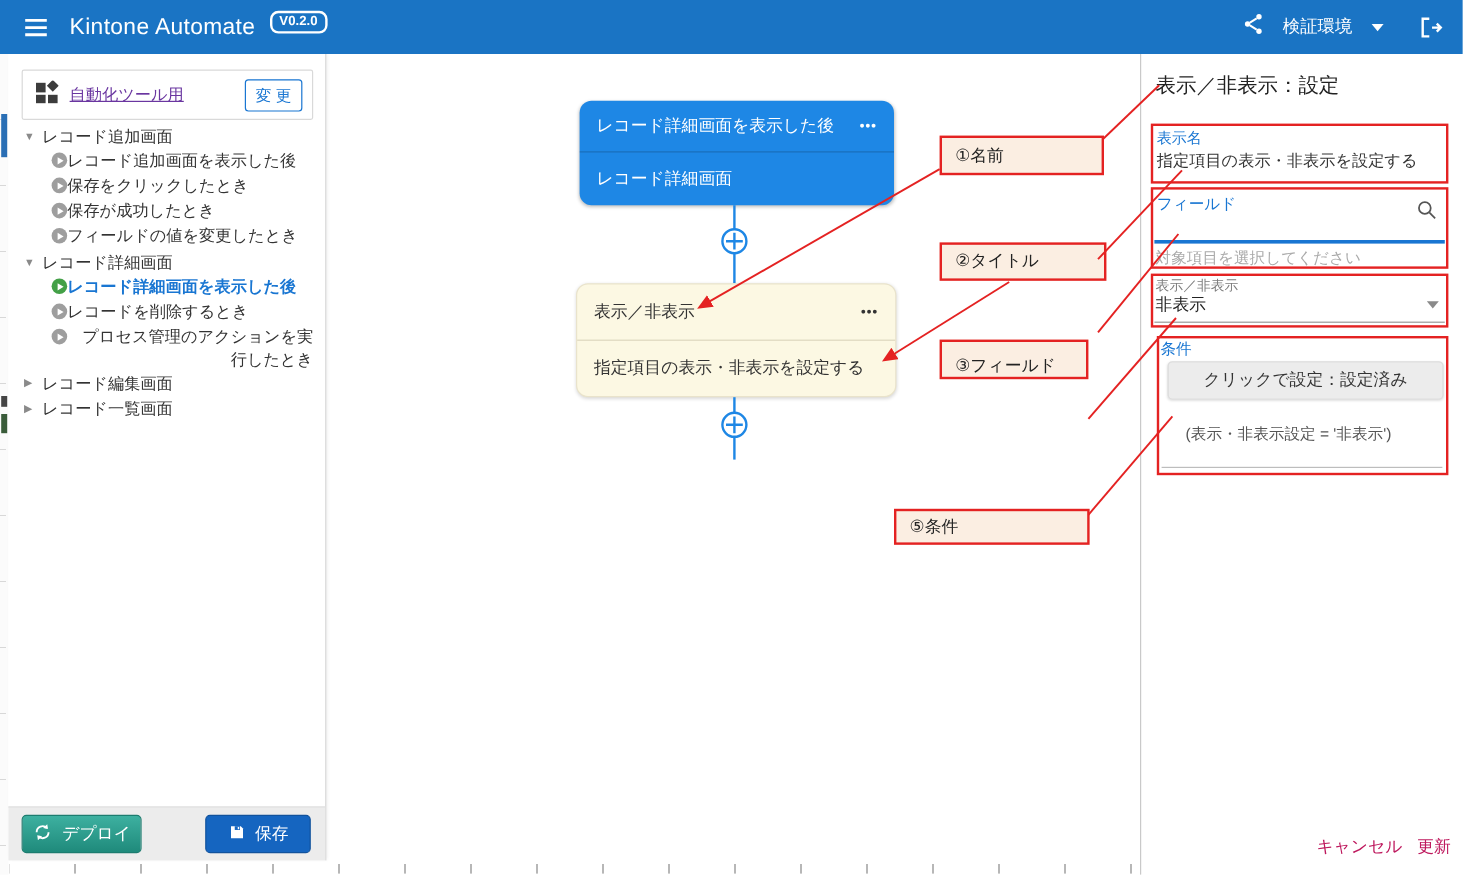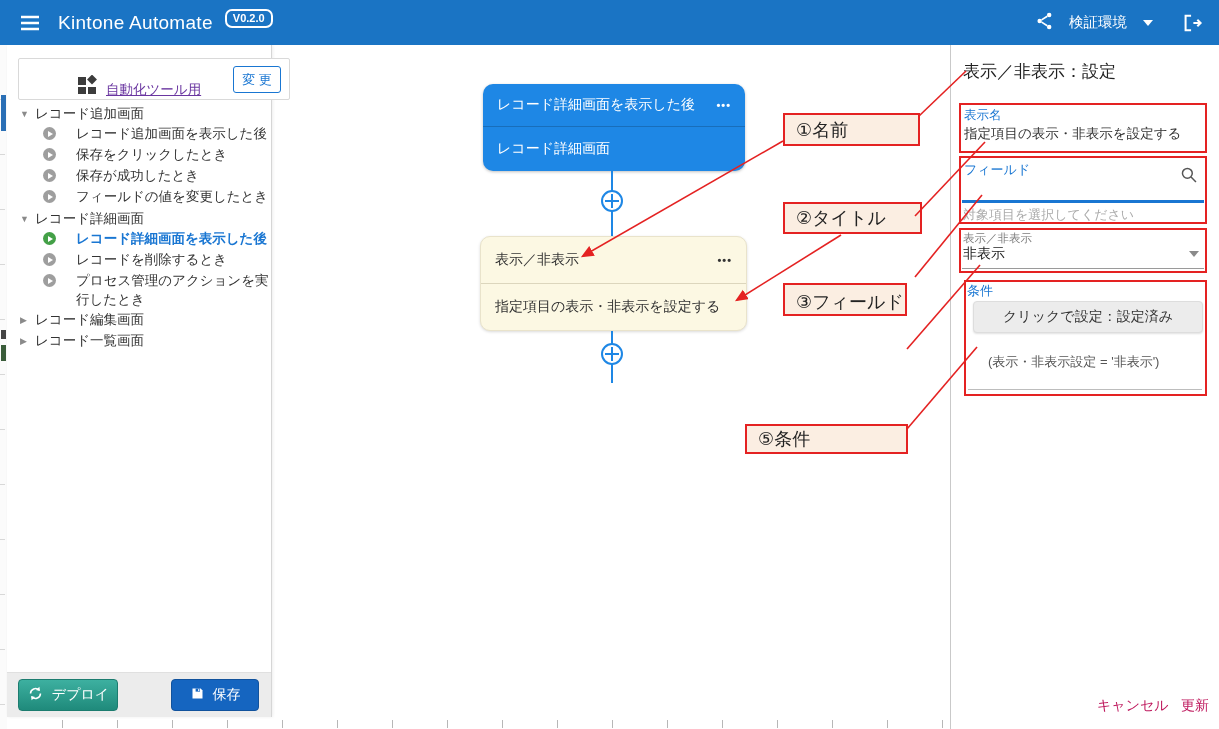--- a/index.html
+++ b/index.html
@@ -26,31 +26,31 @@
                 z-index:1; }
   .edge-strip .ticks { position:absolute; left:0; top:0; width:5px; height:100%;
       background:repeating-linear-gradient(180deg, transparent 0 54px, #c9c9c9 54px 55px); opacity:.7; }
   .em { position:absolute; left:1px; width:5px; }
   .bottom-ticks { position:absolute; left:8px; bottom:1px; width:1211px; height:8px; z-index:2;
       background:repeating-linear-gradient(90deg, transparent 0 54px, #b7b7b7 54px 55px); }
 
   
   .sidebar { position:absolute; left:7px; top:45px; width:265px; height:672px; background:#fff;
              border-right:1px solid #d6d6d6; box-shadow:1px 0 3px rgba(0,0,0,.07); z-index:5; }
-  .app-box { position:absolute; left:11px; top:13px; width:272px; height:42px; background:#fff;
-             border:1px solid #d9d9d9; border-radius:2px; display:flex; align-items:flex-end;padding-left:48px; }
+  .app-box { position:absolute; left:11px; top:13px; width:243px; height:42px; background:#fff;
+             border:1px solid #d9d9d9; border-radius:2px; display:flex; align-items:center; }
   .app-icon { margin-left:10px; }
   .app-link { margin-left:9px; font-size:13.5px; color:#6a36a0; text-decoration:underline; cursor:pointer; }
   .change-btn { position:absolute; right:8px; top:7px; width:48px; height:27px; background:#fff;
                 border:1px solid #1976d2; border-radius:3px; color:#1976d2; font-size:13px;
                 display:flex; align-items:center; justify-content:center; cursor:pointer; }
   .tree { position:absolute; left:0; top:58px; width:100%; font-size:13.5px; }
   .tg { display:flex; align-items:center; height:21px; padding-left:13px; gap:5px; cursor:pointer; }
   .tw { color:#8a8a8a; font-size:9px; width:10px; }
-  .tc { display:flex; align-items:flex-start; padding-left:36px; min-height:21px; gap:20px; cursor:pointer; }
+  .tc { display:flex; align-items:flex-start; padding-left:36px; min-height:21px; gap:0; cursor:pointer;text-align:right; }
   .evt { flex:0 0 13px; width:13px; height:13px; border-radius:50%; background:#9e9e9e; margin-top:3px;
          display:flex; align-items:center; justify-content:center; }
   .evt .tri { width:0; height:0; border-top:3.5px solid transparent; border-bottom:3.5px solid transparent;
               border-left:5.5px solid #fff; margin-left:2px; }
   .evt.green { background:#43a047; }
   .tc-label { line-height:19px; max-width:205px; }
   .tc.sel .tc-label { color:#1976d2; font-weight:bold; }
   .side-footer { position:absolute; left:0; top:627px; width:100%; height:45px; background:#ececec;
                  border-top:1px solid #e0e0e0; }
   .deploy-btn { position:absolute; left:11px; top:6px; width:100px; height:32px; border-radius:4px;
@@ -71,21 +71,21 @@
   .node-blue .node-header { height:43px; border-bottom:1px solid rgba(0,0,0,.18); }
   .node-blue .node-body { height:43px; }
   .node-yellow { left:208px; top:191px; width:267px; height:95px; background:#fcf8e3; color:#333;
                  border:1px solid #e9e3cb; box-shadow:0 1px 3px rgba(0,0,0,.15); }
   .node-yellow .node-header { height:47px; border-bottom:1px solid #dcd6bd; }
   .node-yellow .node-body { height:46px; }
   .flow-line { position:absolute; width:2px; background:#1e87e5; left:339px; }
   .plus-circle { position:absolute; cursor:pointer; }
 
   .ann-box { position:absolute; background:#fbeee2; border:2px solid #e42222; color:#222;
-             font-size:18px; display:flex; align-items:center; padding-left:11px; }
+             font-size:14px; display:flex; align-items:center; padding-left:11px; }
 
   
   .panel { position:absolute; left:950px; top:45px; width:269px; height:684px; background:#fff;
            border-left:1px solid #c9c9c9; z-index:6; }
   .panel-title { position:absolute; left:12px; top:15px; font-size:17px; color:#222; }
   .lbl-blue { color:#1976d2; font-size:12.5px; }
   .f1-label { position:absolute; left:13px; top:62px; }
   .f1-value { position:absolute; left:13px; top:80px; font-size:13.5px; color:#333; }
   .f2-label { position:absolute; left:13px; top:116px; font-size:13px; }
   .search-ic { position:absolute; left:229px; top:121px; }

